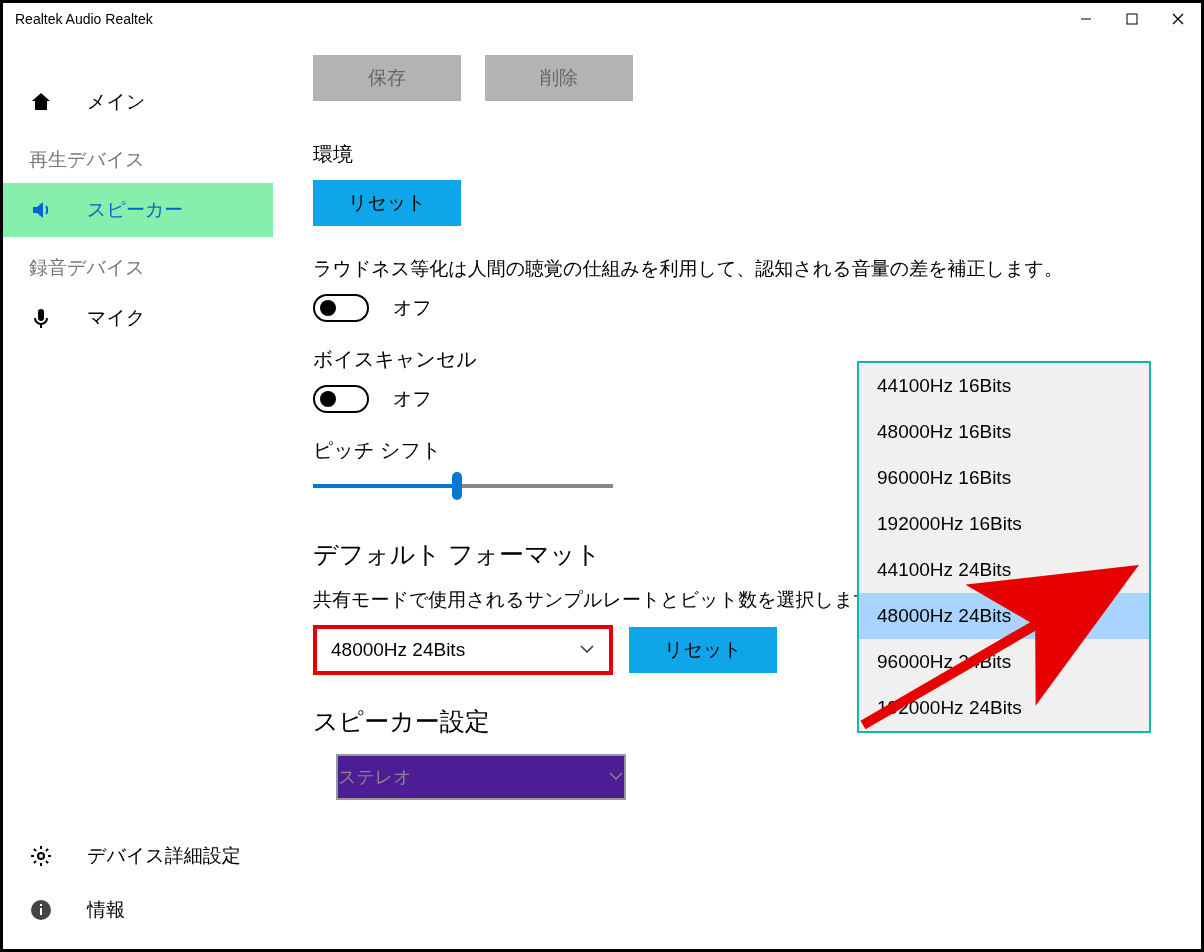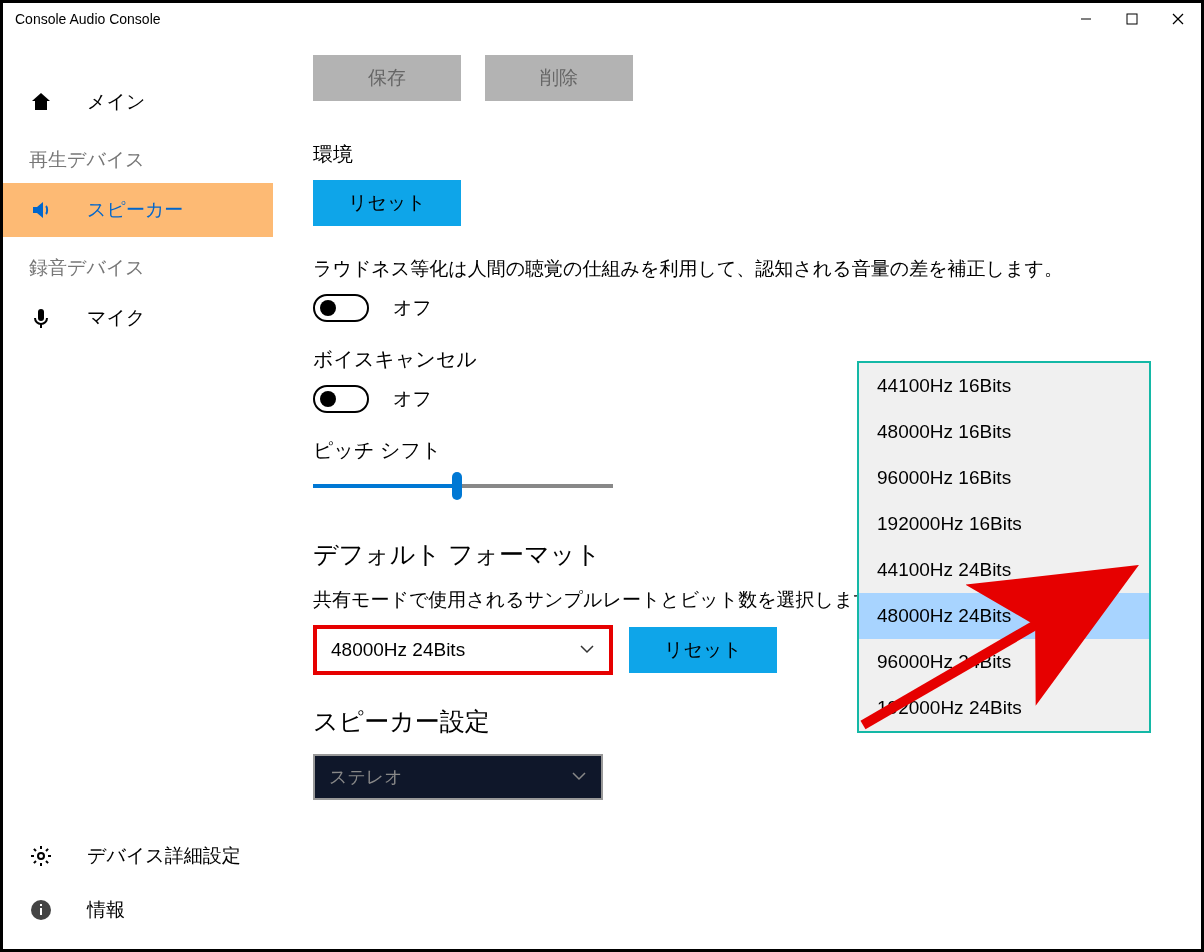--- a/index.html
+++ b/index.html
@@ -41,21 +41,21 @@
   padding: 14px 12px 14px 26px;
   font-size: 19px;
   color: #000;
 }
 .sidebar-header {
   font-size: 19px;
   color: #777;
   padding: 18px 12px 10px 26px;
 }
 .sidebar-item.active {
-  background: #fdba74;
+  background: #86efac;
   color: #0066cc;
 }
 .sidebar-item .icon {
   width: 24px; height: 24px;
   display: flex; align-items: center; justify-content: center;
 }
 .content {
   flex: 1;
   padding: 20px 30px 0 40px;
   position: relative;
@@ -100,29 +100,30 @@
   height: 46px;
   display: flex;
   align-items: center;
   justify-content: space-between;
   padding: 0 14px;
   font-size: 18px;
   color: #333;
 }
 .select-box-light {
   border: 2px solid #999;
-  background: #0f172a;
+  background: #4c1d95;
   width: 290px;
   height: 46px;
   display: flex;
   align-items: center;
   justify-content: space-between;
-  padding: 0 14px;
+  padding: 0 0;
   font-size: 18px;
   color: #888;
+  margin-left: 23px;
 }
 .select-box-red {
   border: 4px solid #e60000;
   width: 300px;
   height: 50px;
   display: flex;
   align-items: center;
   justify-content: space-between;
   padding: 0 14px;
   font-size: 19px;
@@ -195,21 +196,21 @@
   bottom: 12px;
   left: 0;
   width: 270px;
 }
 .chevron { display:inline-block; transform: translateY(-2px); }
 </style>
 </head>
 <body>
 
 <div class="titlebar">
-  <div class="titlebar-title">Console Audio Console</div>
+  <div class="titlebar-title">Realtek Audio Realtek</div>
   <div class="win-controls">
     <div class="win-btn">
         <svg width="12" height="12">
           <line x1="1" y1="6" x2="11" y2="6" stroke="#000" stroke-width="1"></line>
         </svg>
       </div>
     <div class="win-btn">
         <svg width="12" height="12">
           <rect x="1" y="1" width="10" height="10" stroke="#000" fill="none" stroke-width="1"></rect>
         </svg>

